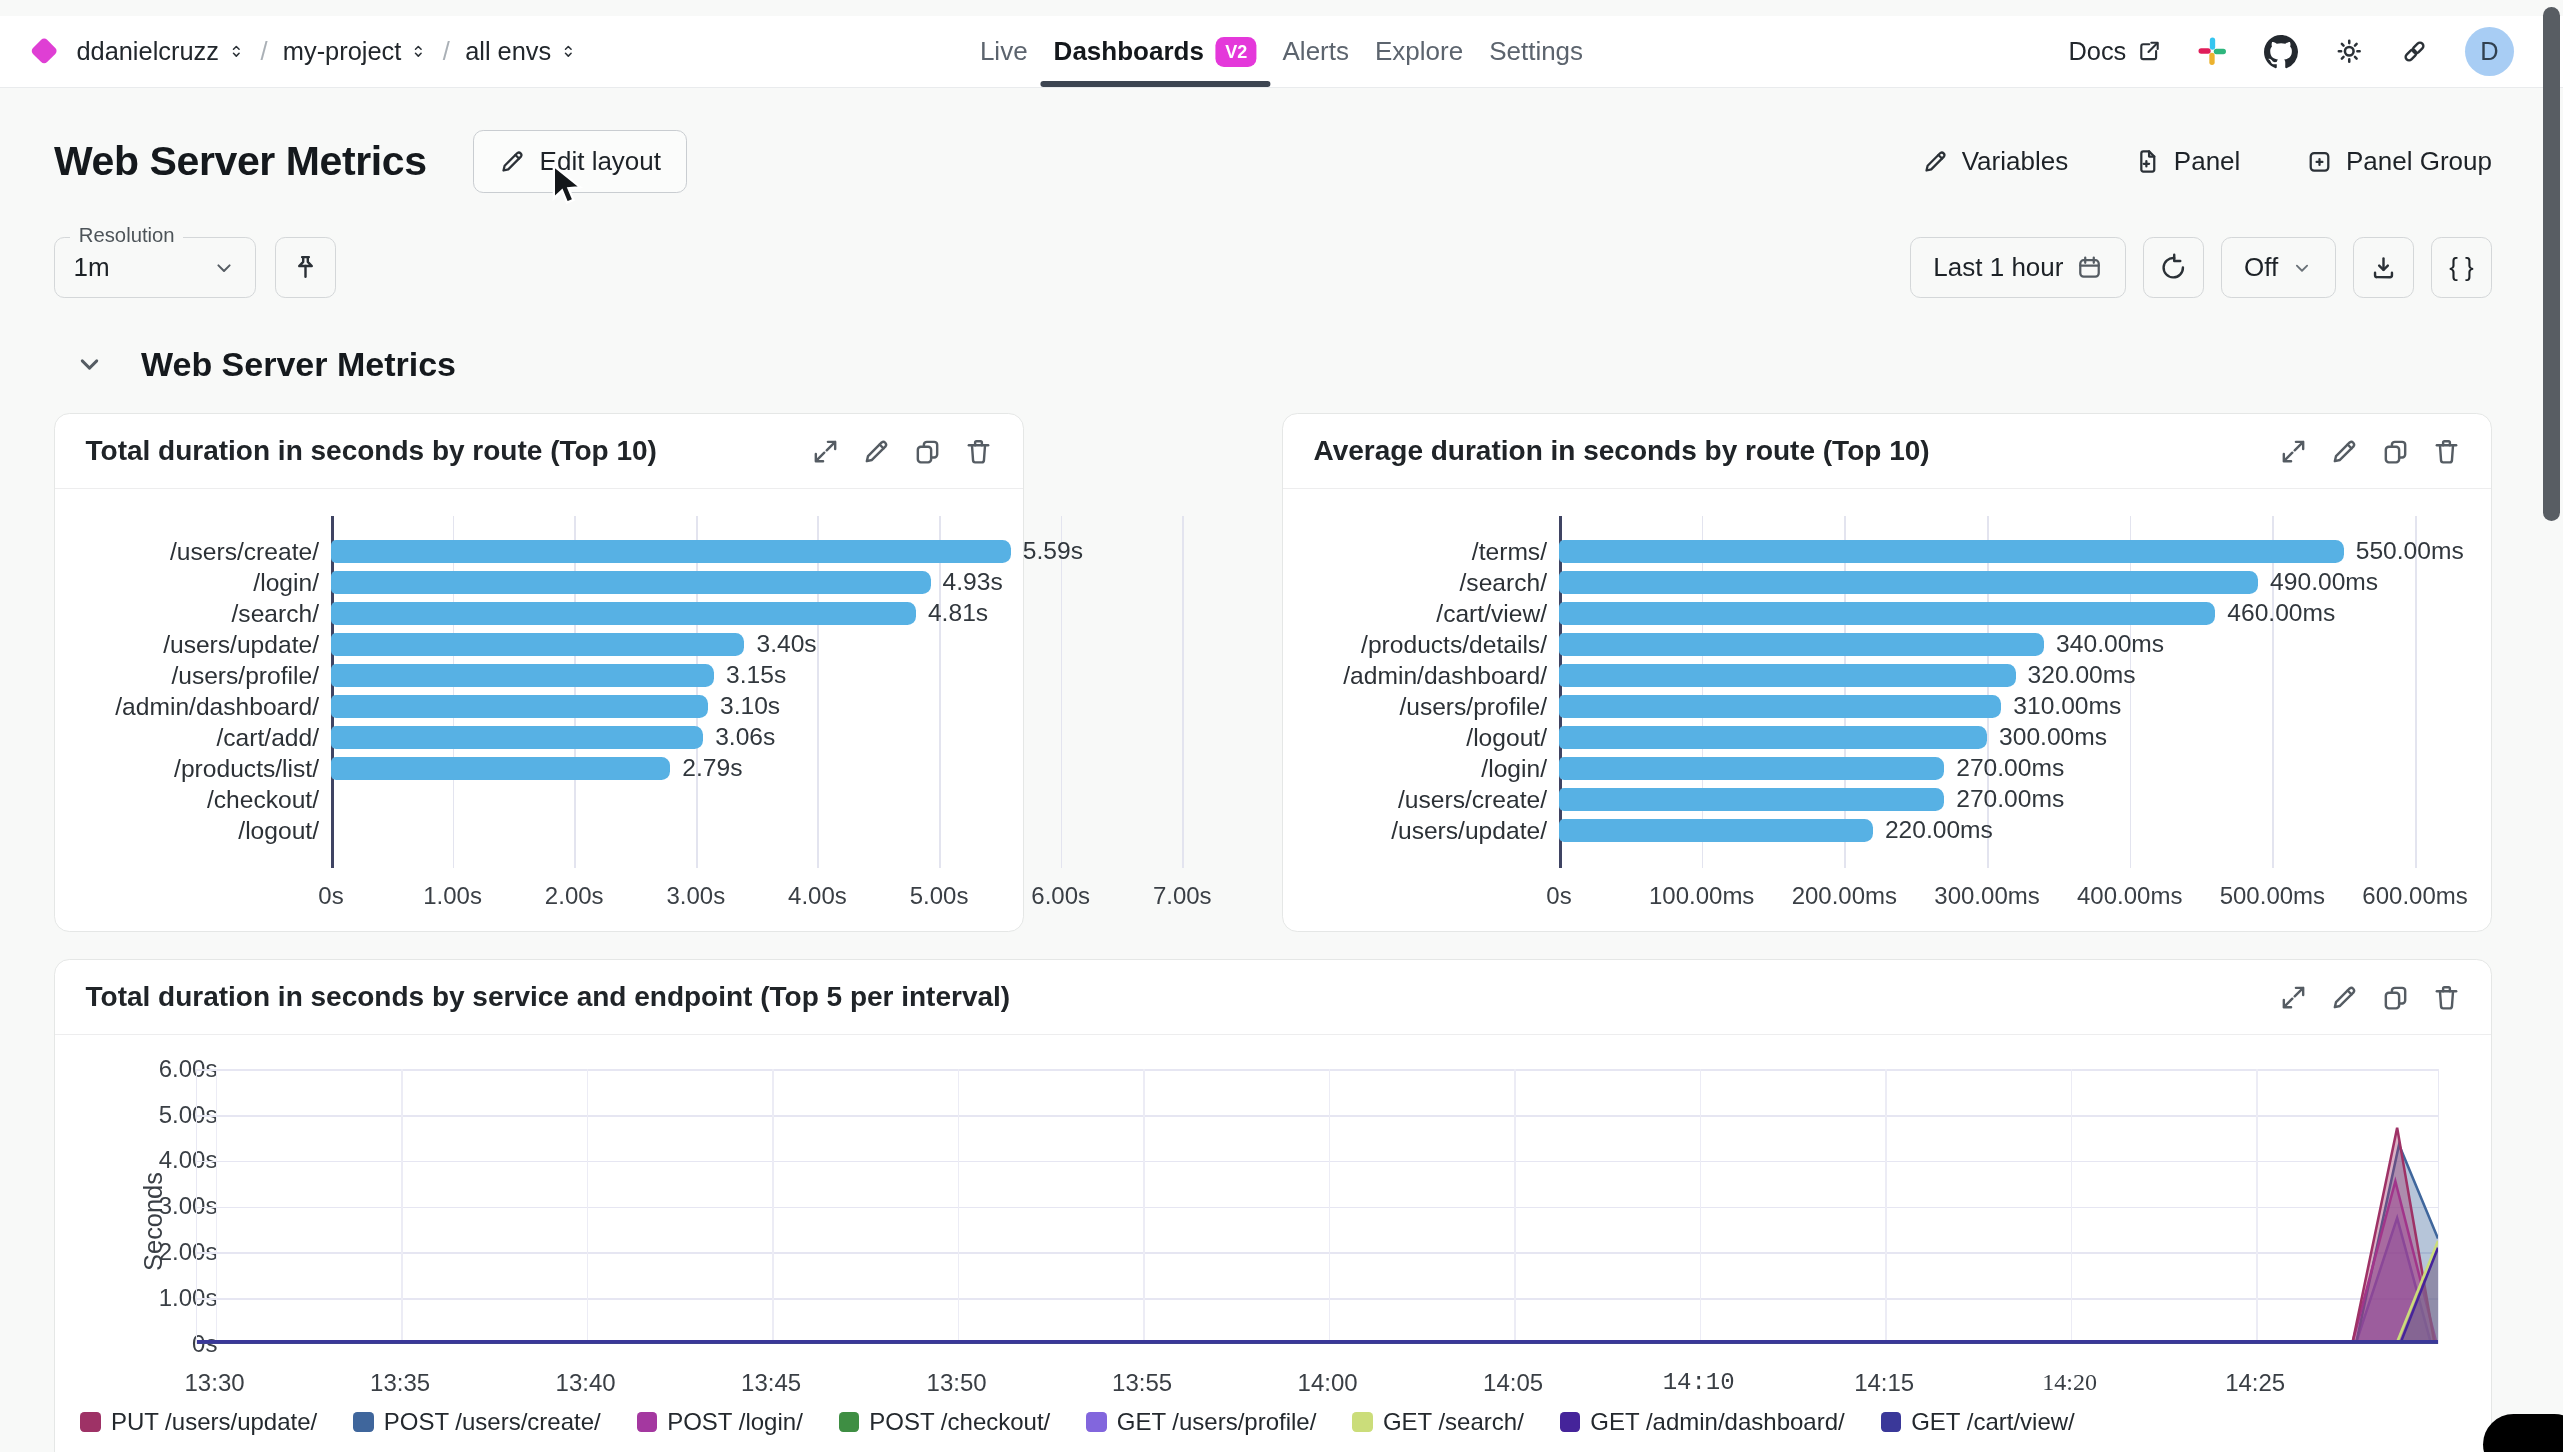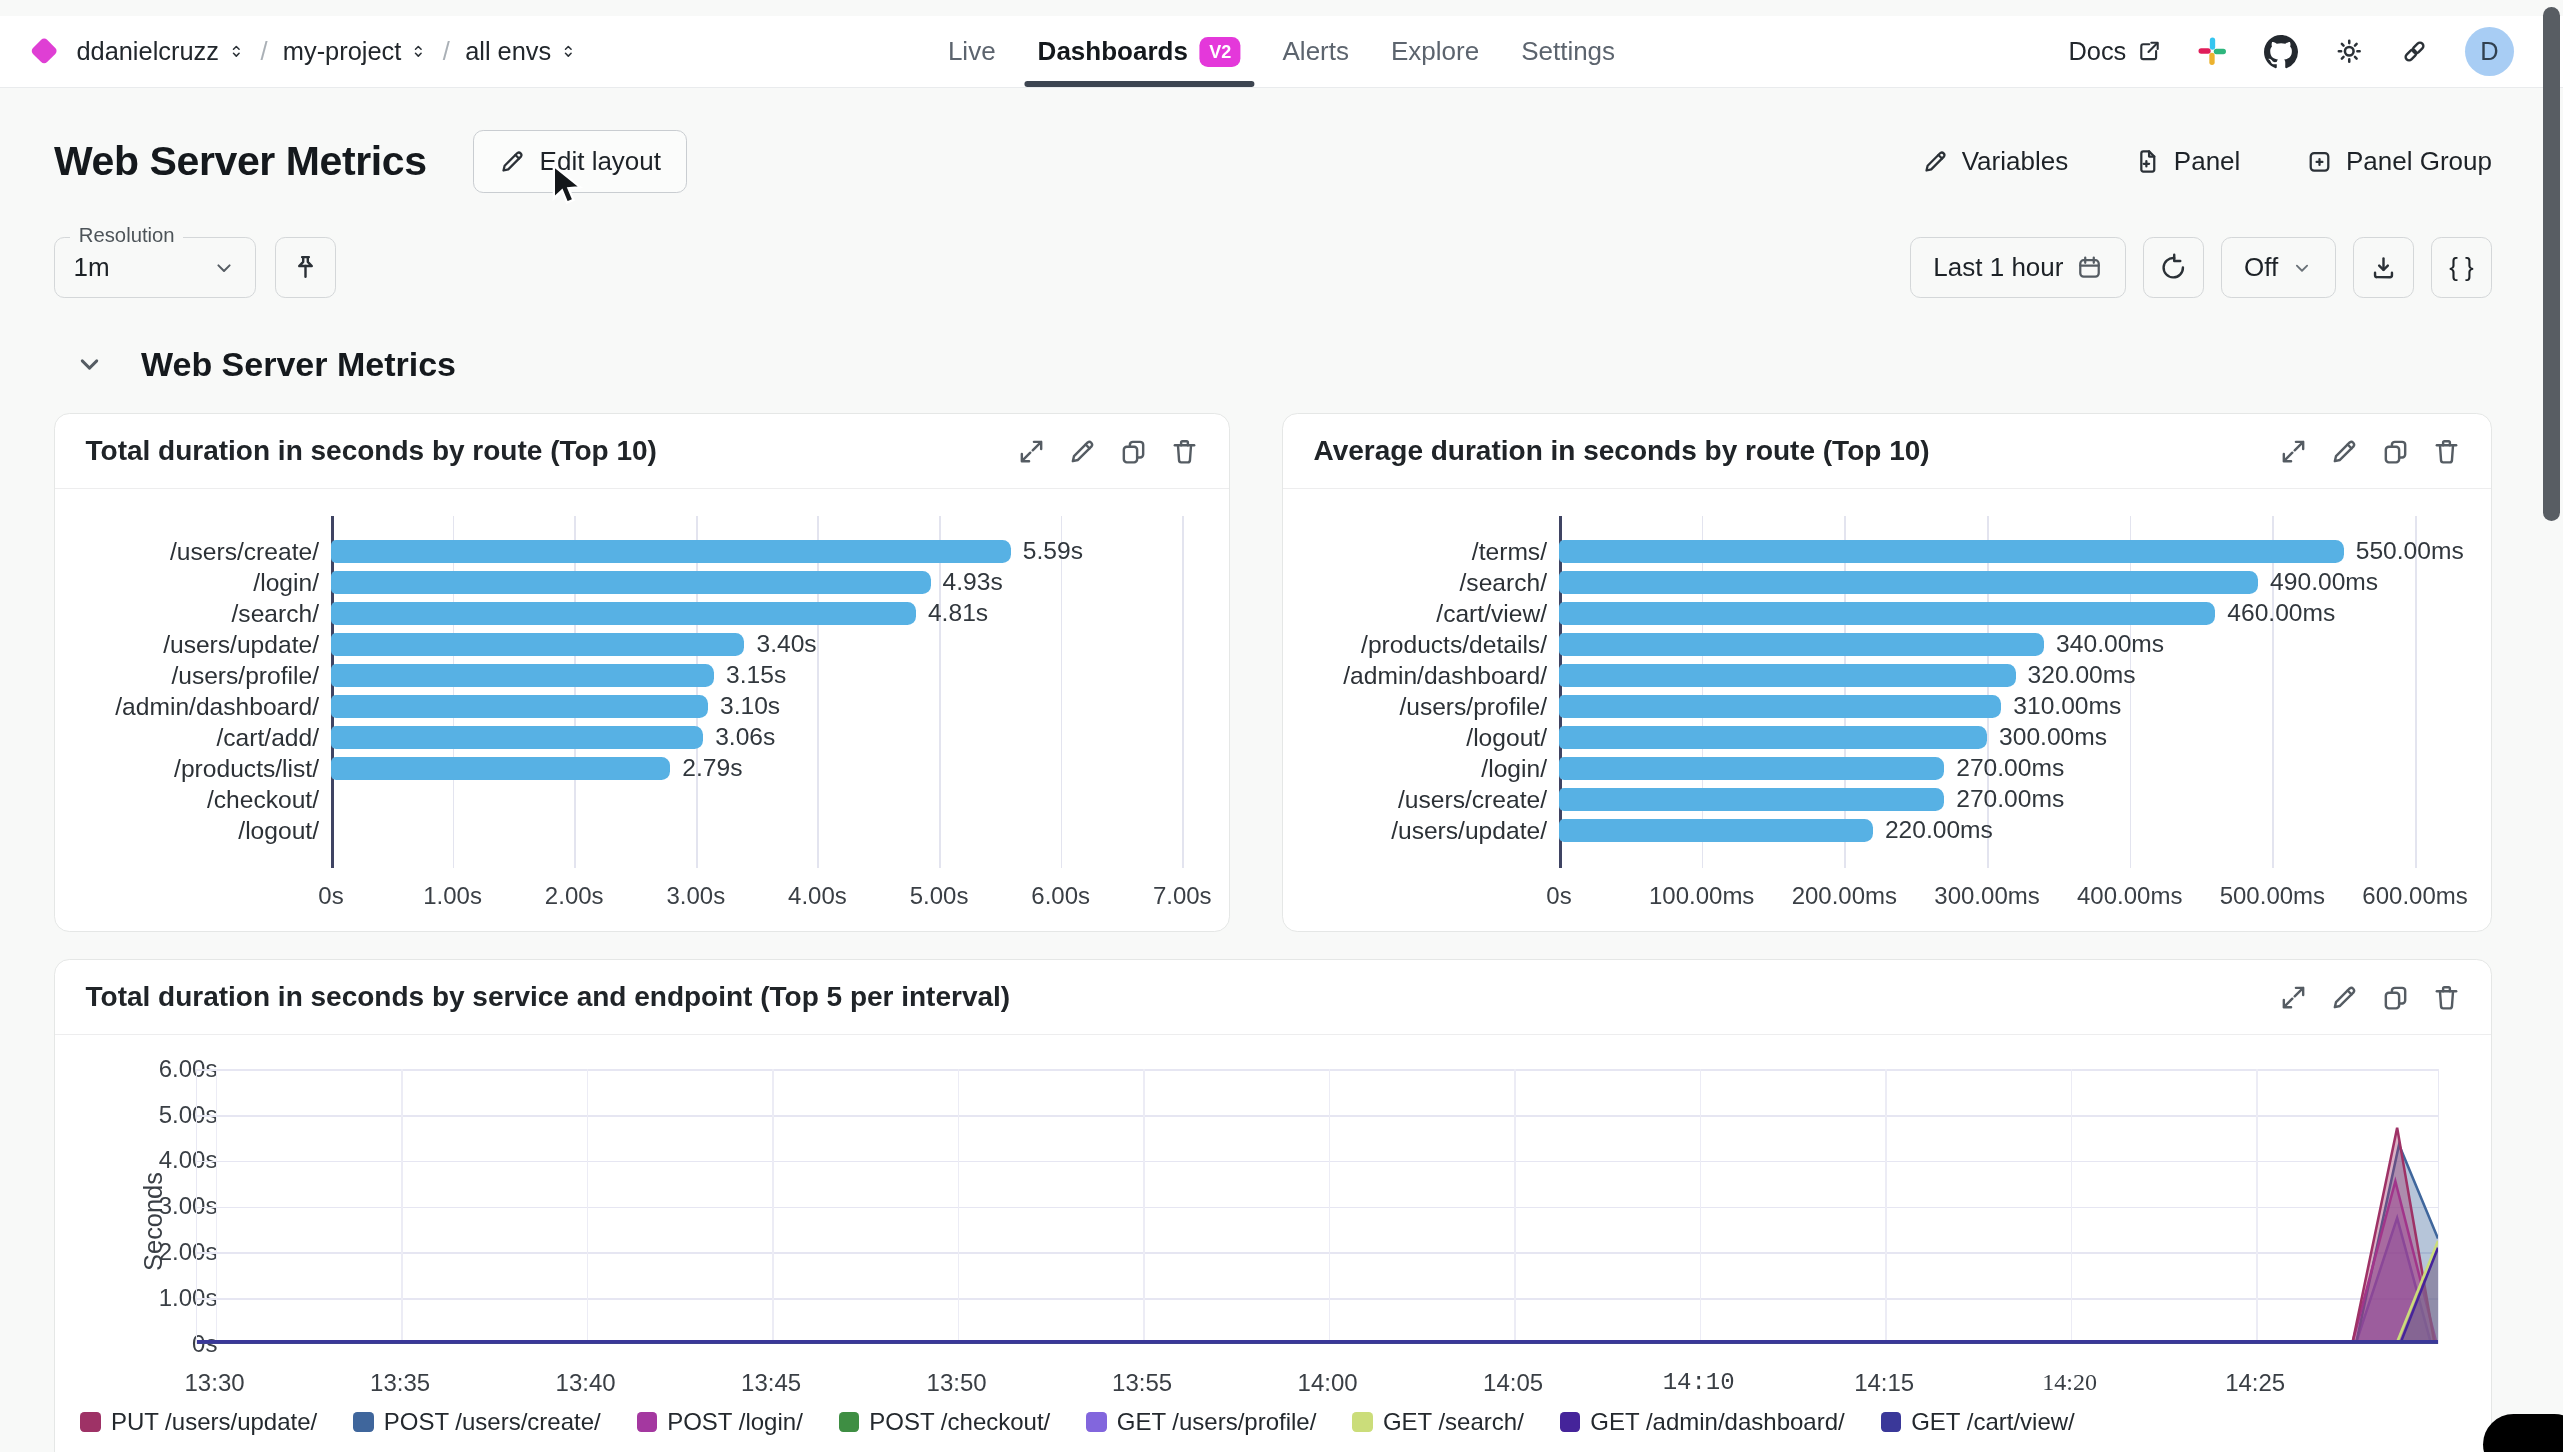--- a/index.html
+++ b/index.html
@@ -11,21 +11,21 @@
   svg{display:block}
   .stroke-ic{stroke:#2b3137;stroke-width:2;fill:none;stroke-linecap:round;stroke-linejoin:round}
   .stroke-gray{stroke:#555c63;stroke-width:2;fill:none;stroke-linecap:round;stroke-linejoin:round}
 
   
   .topbar{position:absolute;left:0;top:16px;right:0;height:71px;background:#ffffff;border-bottom:1.7px solid #e9ebed;z-index:6}
   .crumbs{position:absolute;left:34px;top:0;height:71px;display:flex;align-items:center;gap:15.3px;font-size:25.4px;color:#22272c}
   .diamond{width:20.3px;height:20.3px;background:#df3fd4;transform:rotate(45deg);border-radius:4.2px;margin-right:6.8px}
   .crumb{display:flex;align-items:center;gap:7.6px;cursor:pointer}
   .crumb-sep{color:#aab0b6}
-  .tabs{position:absolute;left:50%;transform:translateX(-50%);top:0;height:71px;display:flex;gap:42px}
+  .tabs{position:absolute;left:50%;transform:translateX(-50%);top:0;height:71px;display:flex;gap:26px}
   .tab{display:flex;align-items:center;gap:12px;font-size:26px;color:#5c646e;font-weight:500;position:relative;cursor:pointer;white-space:nowrap}
   .tab.active{color:#14181c;font-weight:700}
   .tab.active::after{content:"";position:absolute;left:-13.6px;right:-13.6px;bottom:0;height:6px;background:#3d4551;border-radius:3.4px}
   .badge{background:#e438da;color:#fff;font-size:18px;font-weight:700;padding:6px 9.3px;border-radius:8.5px;line-height:1}
   .top-right{position:absolute;right:49px;top:0;height:71px;display:flex;align-items:center;gap:36px}
   .docs{display:flex;align-items:center;gap:9.3px;font-size:25.4px;color:#22272c;cursor:pointer}
   .avatar{width:49px;height:49px;border-radius:50%;background:#a8cdf4;color:#31404f;display:flex;align-items:center;justify-content:center;font-size:25.4px;font-weight:500}
 
   
   .title-row{position:absolute;left:54px;right:71px;top:127px;height:68px;display:flex;align-items:center}
@@ -44,21 +44,21 @@
   .controls-right{margin-left:auto;display:flex;align-items:center;gap:17px}
   .cbtn{height:61px;border:1.7px solid #d4d7d9;border-radius:10.2px;display:flex;align-items:center;gap:12.7px;padding:0 22px;box-sizing:border-box;font-size:26px;color:#1d2227;cursor:pointer}
   .cbtn.sq{width:61px;padding:0;justify-content:center}
   .braces{font-size:26px;font-weight:500}
 
   .section-row{position:absolute;left:75px;top:337px;height:54px;display:flex;align-items:center;gap:37px}
   .section-title{font-size:34px;font-weight:700;color:#15191d}
 
   
   .panel{position:absolute;background:#ffffff;border:1.7px solid #e5e7e6;border-radius:15.3px;box-sizing:border-box}
-  #panel1{left:54px;top:413px;width:1176px;height:519px}
+  #panel1{left:54px;top:413px;width:970px;height:519px}
   #panel2{left:1282px;top:413px;width:1210px;height:519px}
   #panel3{left:54px;top:959px;width:2438px;height:509px}
   .panel-head{position:absolute;left:0;right:0;top:0;height:75px;display:flex;align-items:center;padding:0 30.5px;border-bottom:1.7px solid #ededee;box-sizing:border-box}
   .panel-title{font-size:28px;font-weight:700;color:#202428}
   .panel-icons{margin-left:auto;display:flex;gap:22px;align-items:center}
   .picon{cursor:pointer;display:flex}
 
   
   .chart-h{position:absolute;left:0;right:0;top:100px;bottom:18.6px}
   .cat-labels{position:absolute;left:0;top:1.7px;width:264px;padding-top:20.3px}

